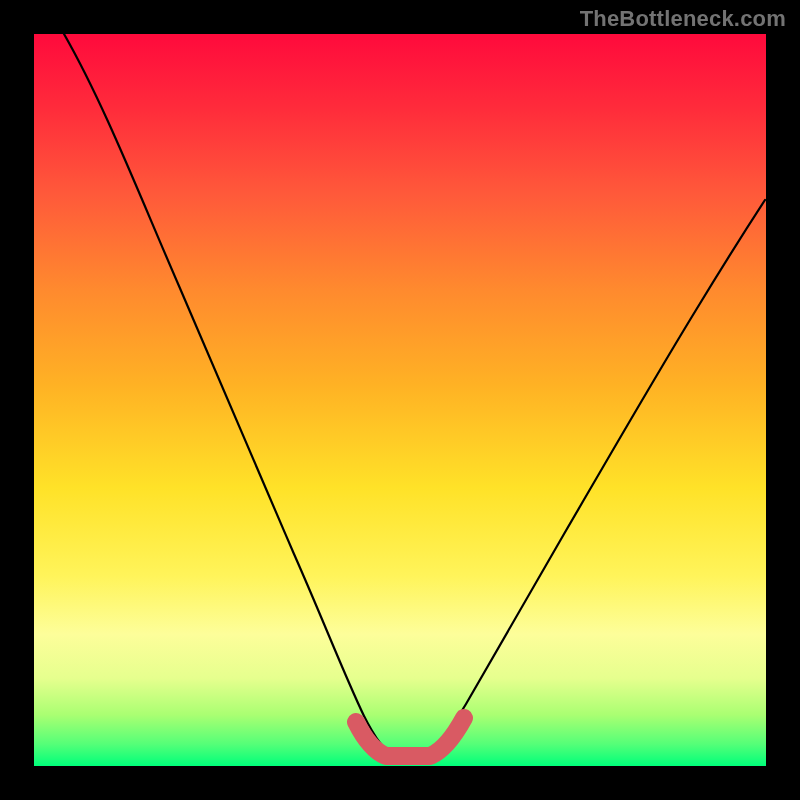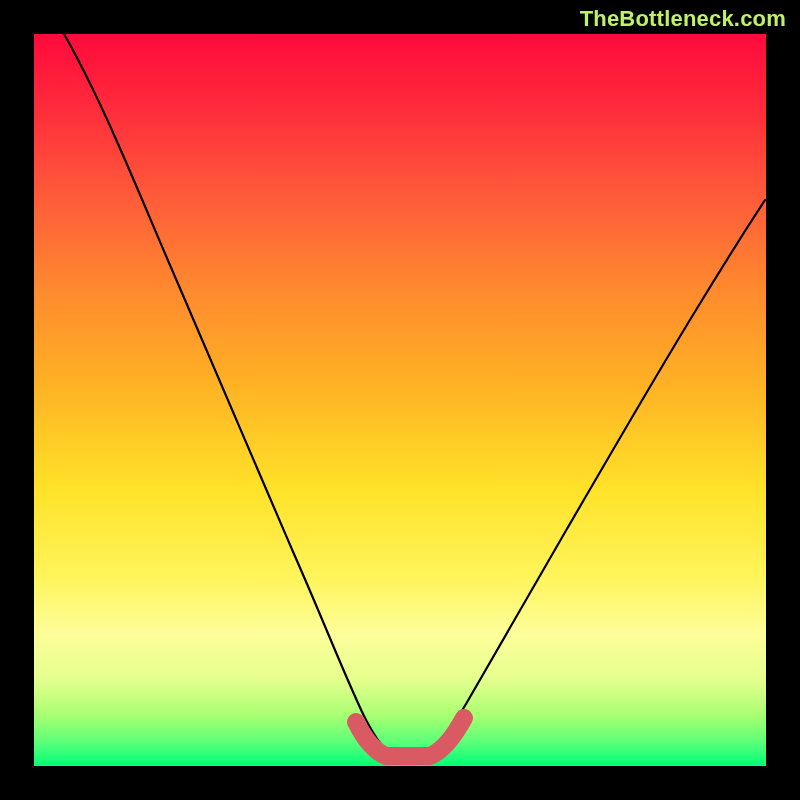--- a/index.html
+++ b/index.html
@@ -36,21 +36,21 @@
       #e6ff8e 88%,
       #aaff72 93%,
       #55ff78 97%,
       #00ff7a 100%
     );
   }
   .watermark {
     position: absolute;
     top: 6px;
     right: 14px;
-    color: #bef264;
+    color: #737373;
     font-size: 22px;
     font-weight: 600;
     letter-spacing: 0.2px;
     user-select: none;
   }
   svg.overlay {
     position: absolute;
     inset: 0;
     width: 100%;
     height: 100%;

